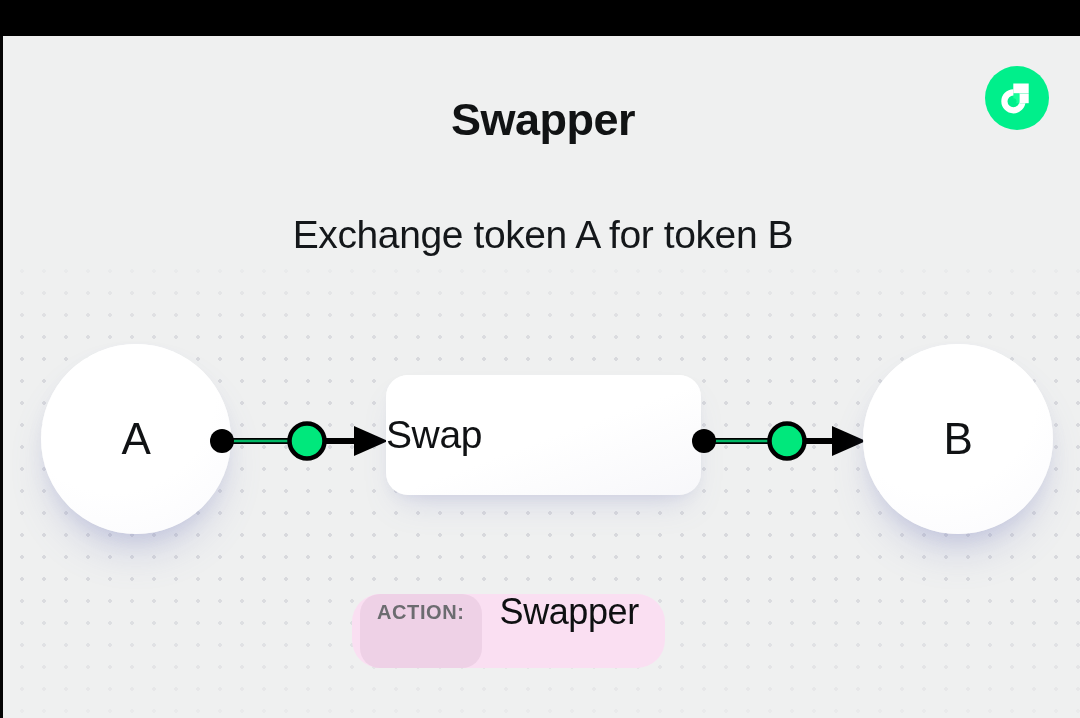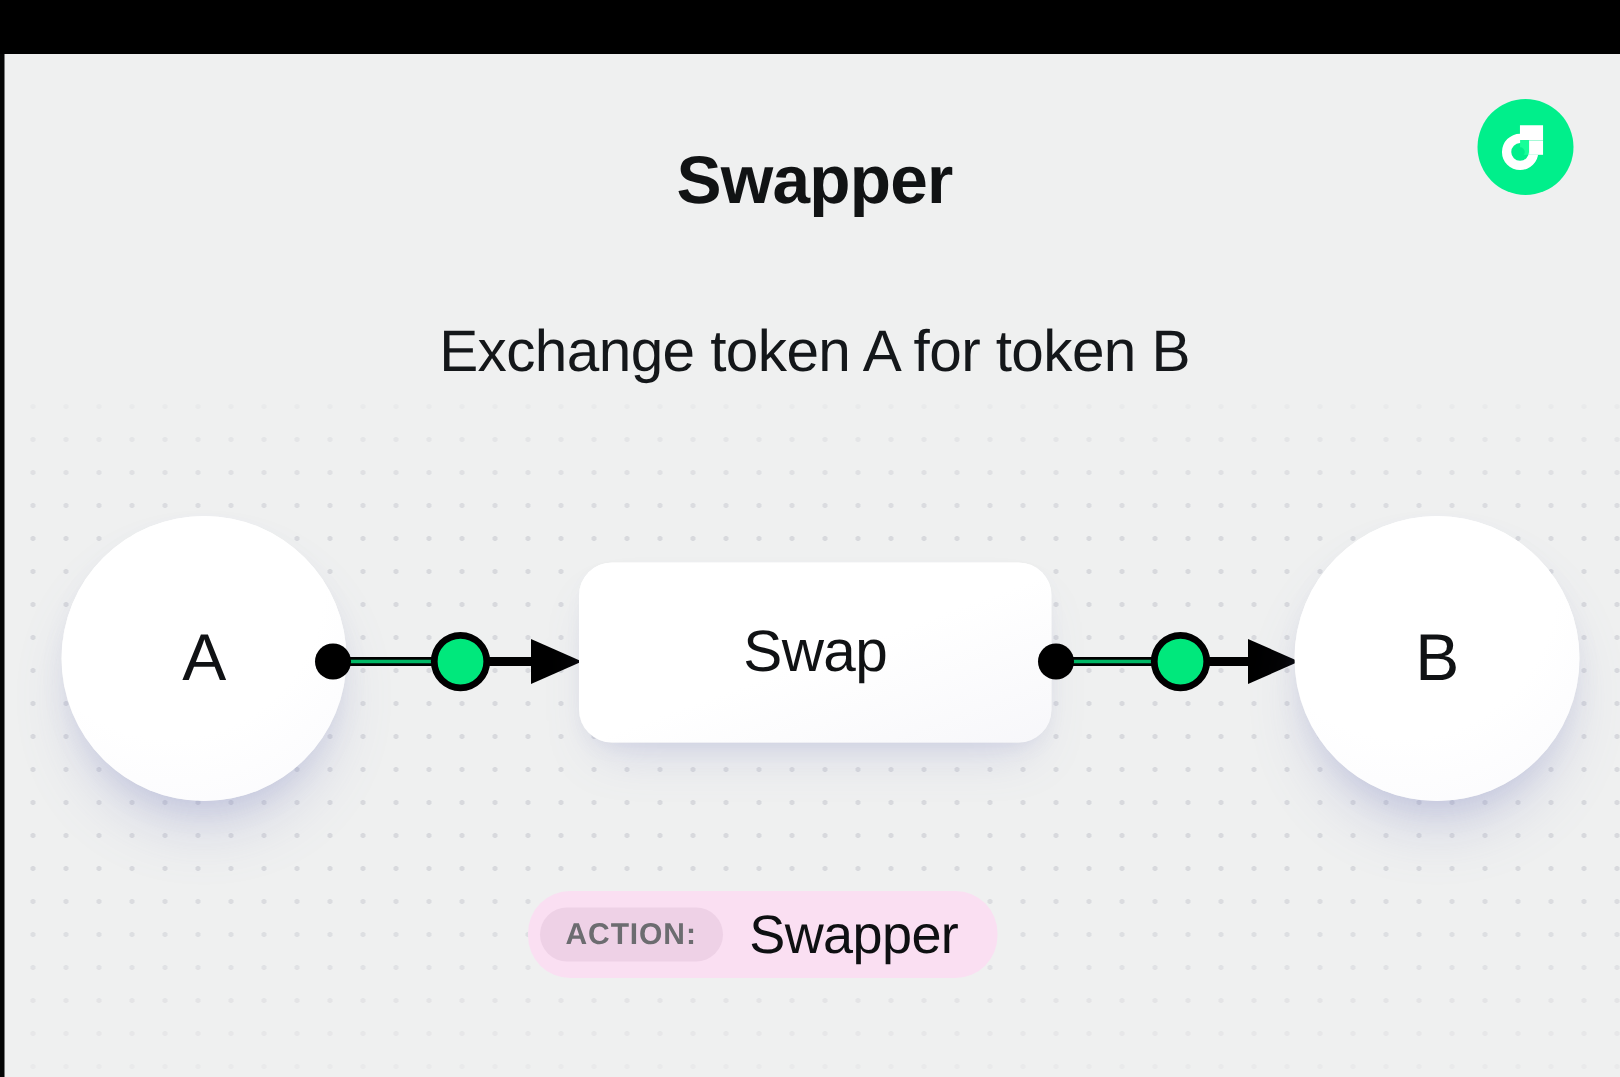--- a/index.html
+++ b/index.html
@@ -107,42 +107,40 @@
     width:315px; height:120px;
     border-radius:22px;
     background:
       linear-gradient(160deg, #ffffff 0%, #ffffff 52%, #f7f7fa 100%);
     box-shadow:
       0 18px 34px -14px rgba(120,125,190,.26),
       0 6px 14px -6px rgba(120,125,190,.14),
       0 1px 0 0 rgba(255,255,255,.95) inset;
     display:flex;
     align-items:center;
-    justify-content:center;
     font-size:39px;
     font-weight:400;
     color:#101214;
     letter-spacing:-.4px;
   }
 
   
   .connector { position:absolute; height:60px; }
   #connector-left  { left:203px; top:375px; width:185px; }
   #connector-right { left:685px; top:375px; width:180px; }
 
   
   #action-badge {
     position:absolute;
     left:349px; top:558px;
-    height:58px;
+    height:74px;
     padding:0 26px 0 8px;
     border-radius:28px;
     background:#fadff2;
     display:flex;
-    align-items:center;
     gap:18px;
   }
   #action-key {
     background:#eed1e6;
     color:#6c6c70;
     font-size:20px;
     font-weight:700;
     letter-spacing:.6px;
     padding:8px 17px;
     border-radius:20px;

